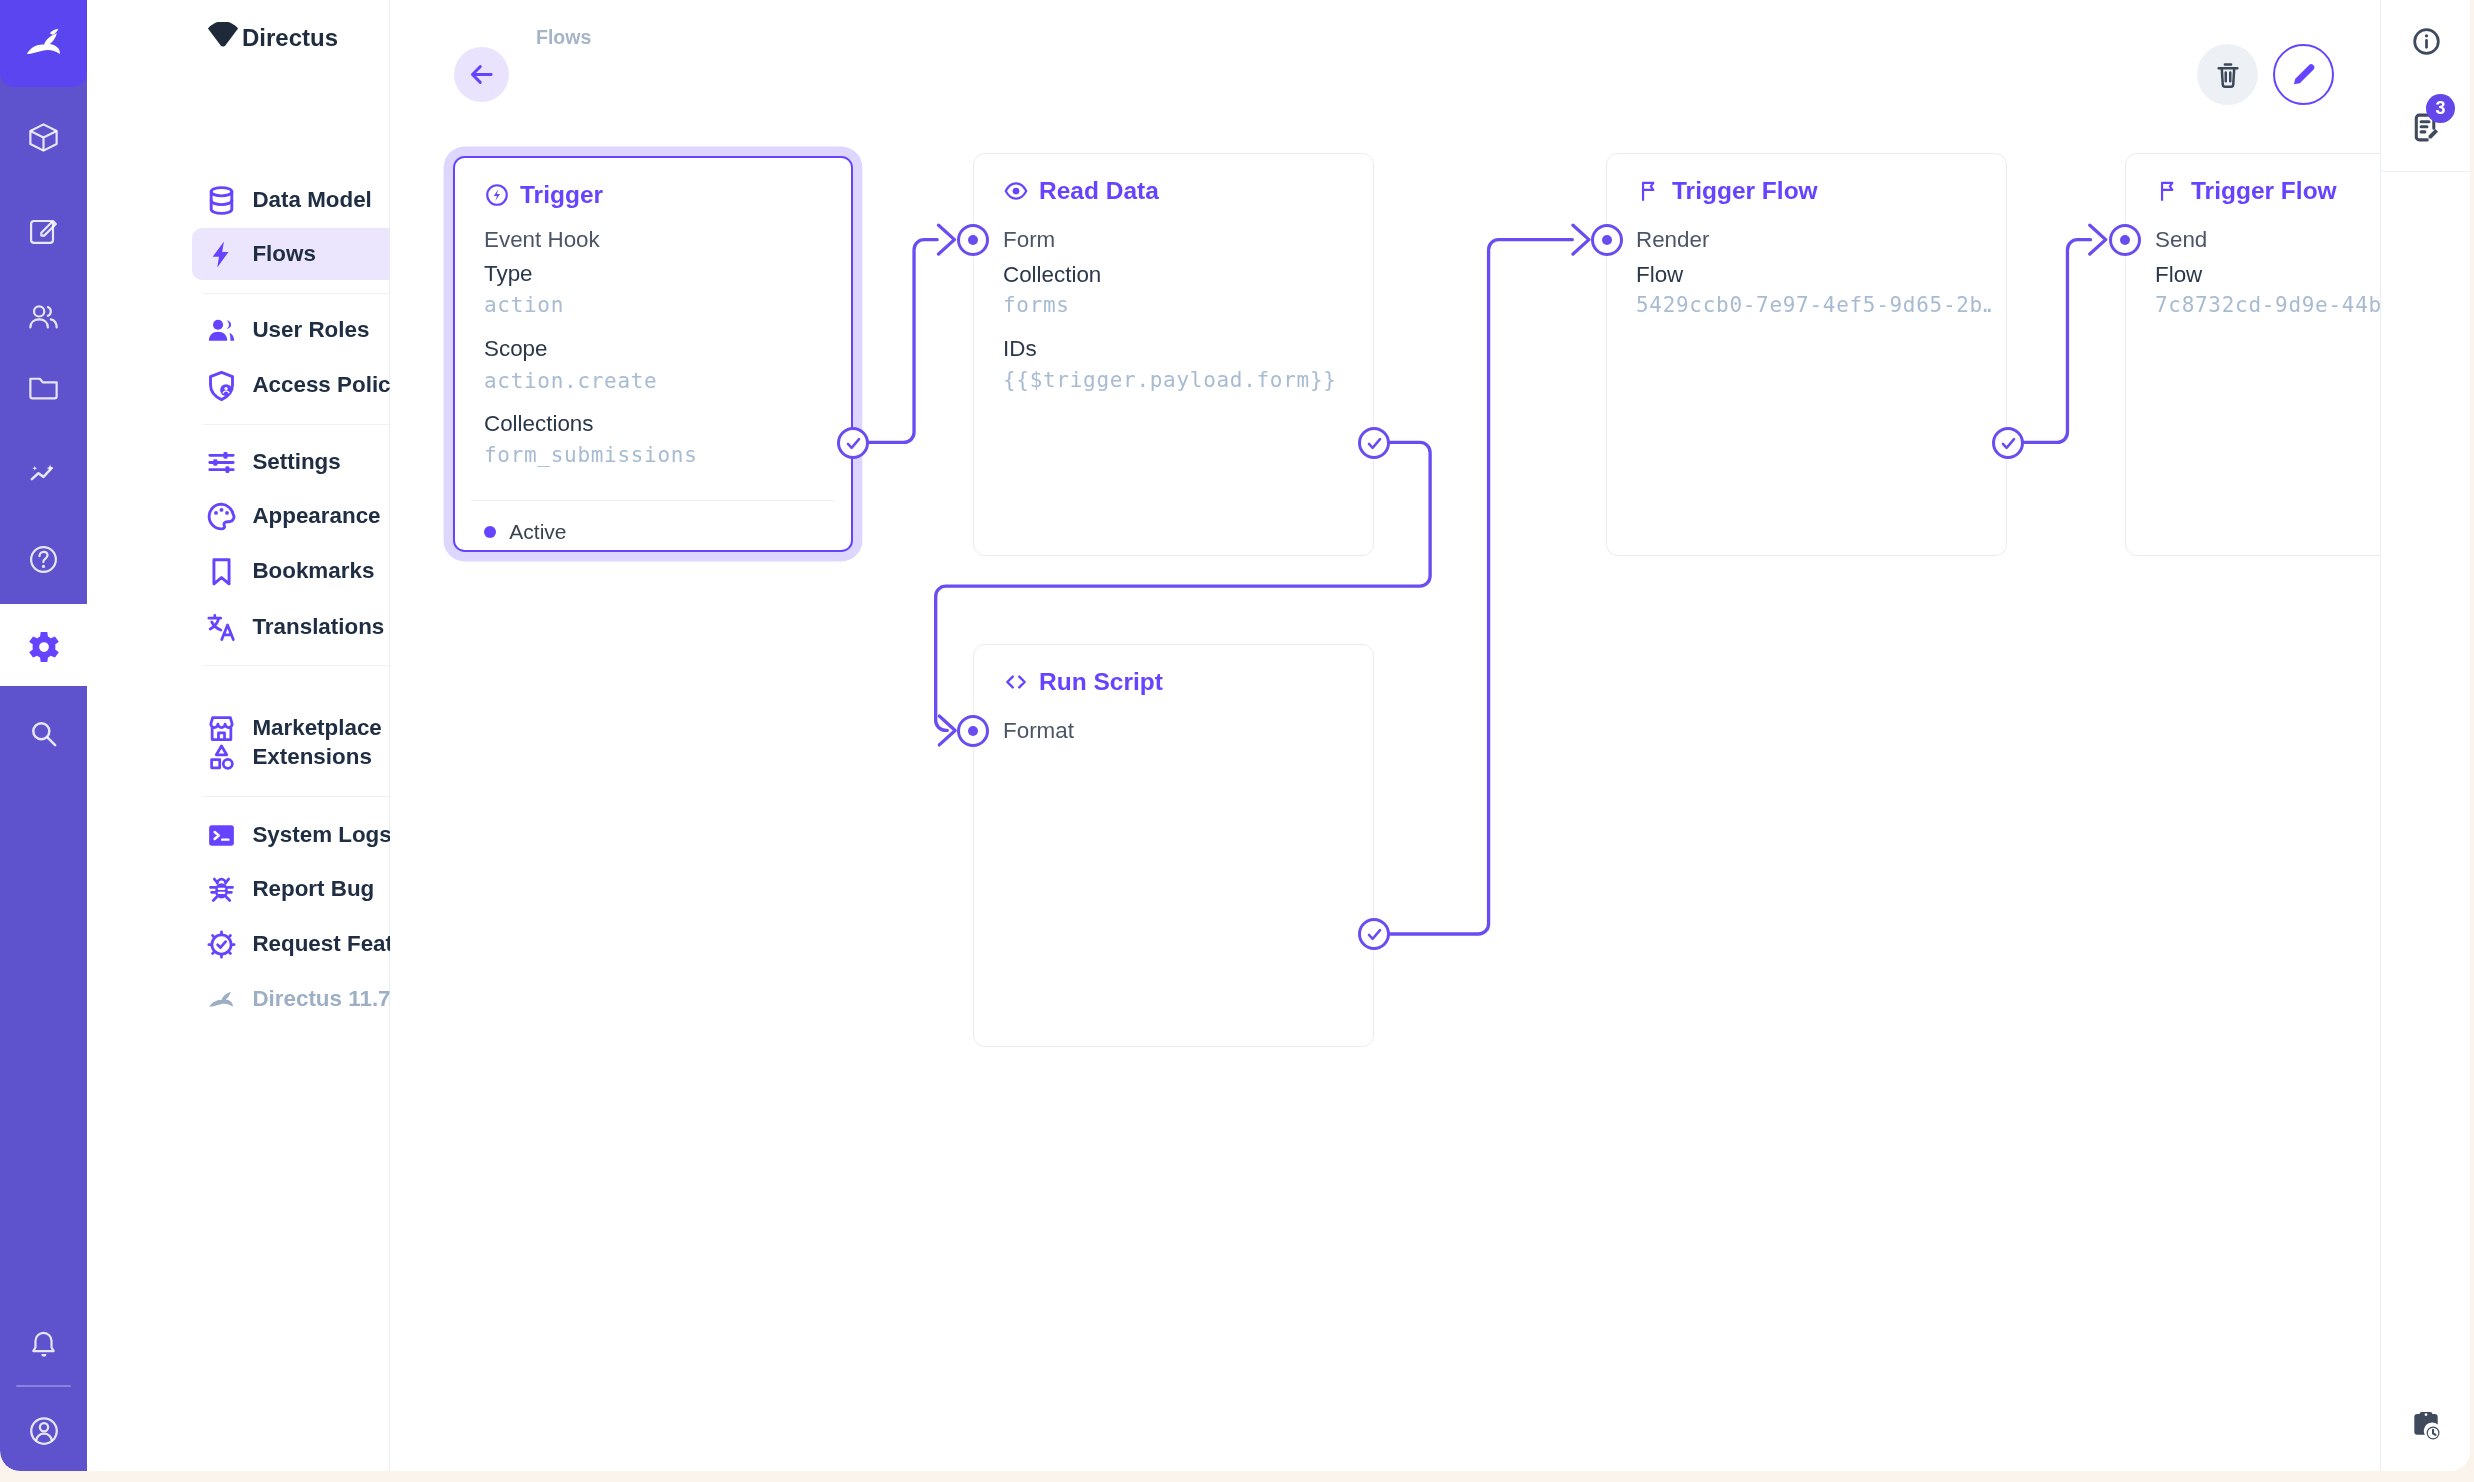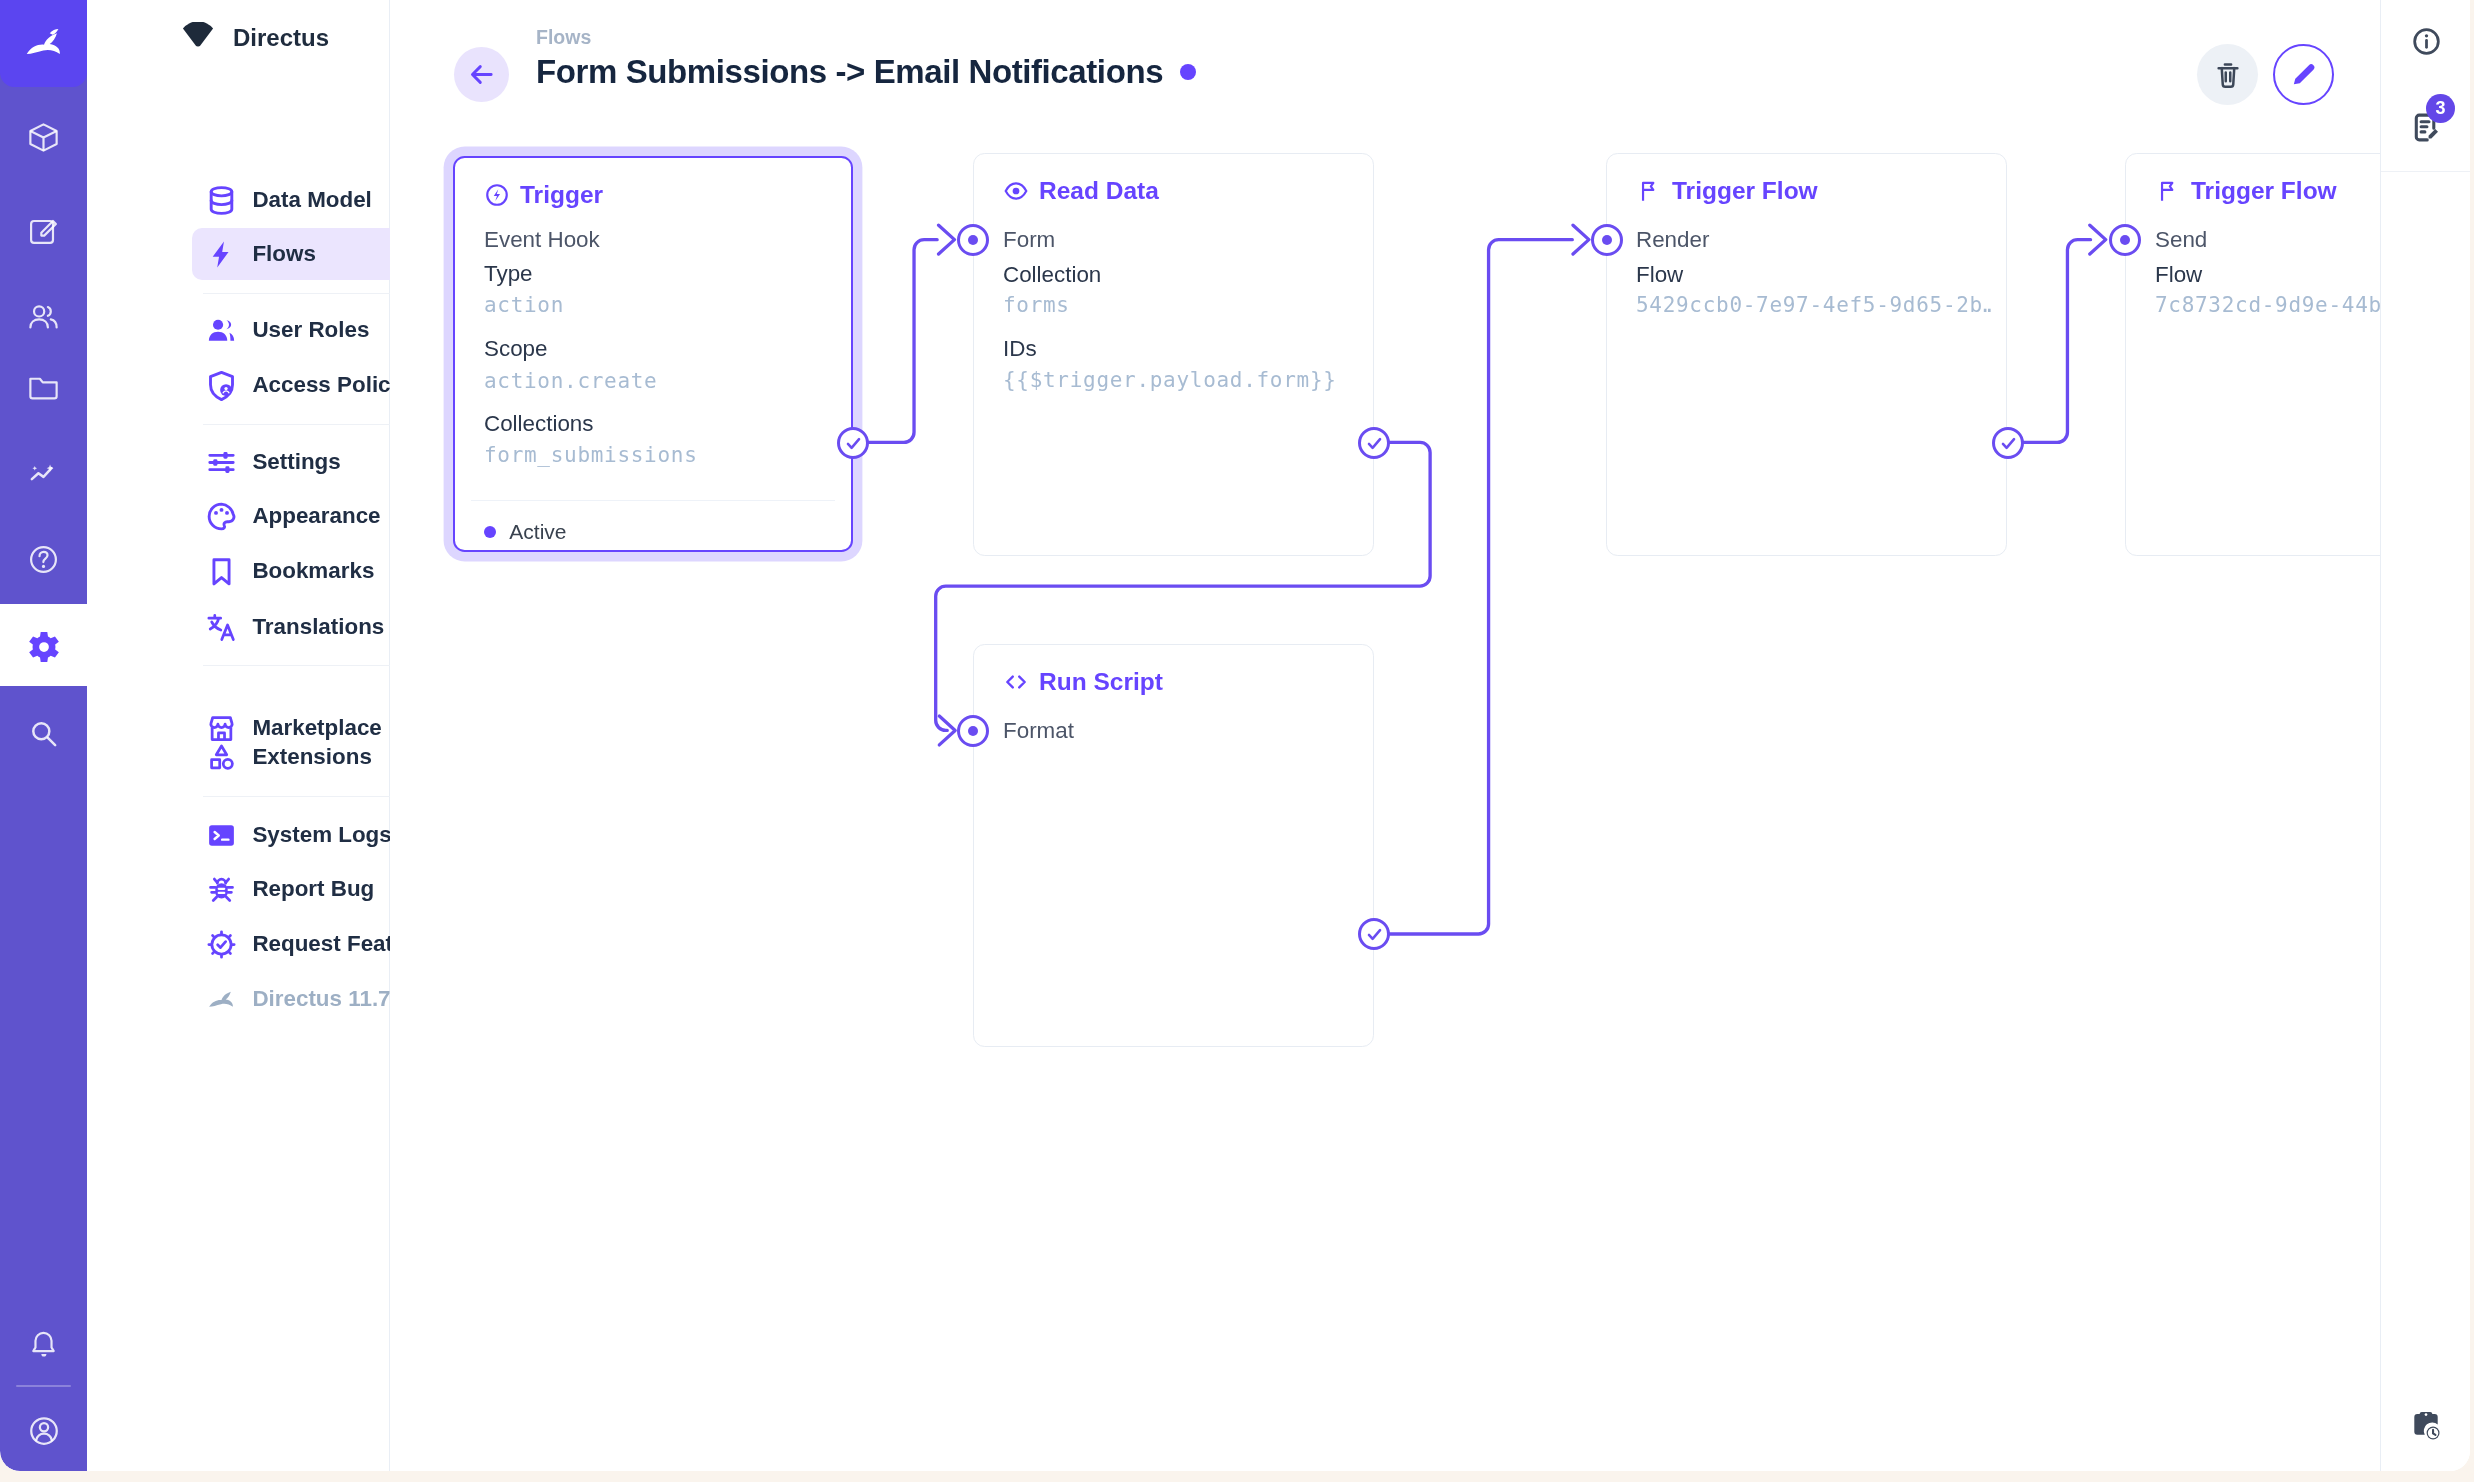--- a/index.html
+++ b/index.html
@@ -18,21 +18,21 @@
   
   .rail { position:absolute; left:0; top:0; width:87px; height:100%; background:#5f53cd; border-radius:0 0 0 20px; }
   .rail-tile { position:absolute; left:0; top:0; width:87px; height:87px; background:#5b45f0; border-radius:0 0 14.4px 14.4px; display:flex; align-items:center; justify-content:center; }
   .rail-btn { position:absolute; left:0; width:87px; height:69px; display:flex; align-items:center; justify-content:center; color:rgba(255,255,255,.85); }
   .rail-active-strip { position:absolute; left:0; top:604px; width:87px; height:82px; background:#fff; }
   .rail-btn.active { color:#6644ff; }
   .rail-divider { position:absolute; left:16px; top:1385px; width:55px; height:2.2px; background:rgba(255,255,255,.28); border-radius:1.4px; }
 
   
   .nav { position:absolute; left:87px; top:0; width:303px; height:100%; background:#ffffff; border-right:1.4px solid #e9eef5; }
-  .nav-project { position:absolute; left:92px; top:21.7px; display:flex; align-items:center; gap:16px; }
+  .nav-project { position:absolute; left:117px; top:21.7px; display:flex; align-items:center; }
   .nav-project-name { font-size:24px; font-weight:700; color:#1f2c3e; }
   .nav-search { position:absolute; left:106px; top:103px; width:279px; height:53px; border:1.4px solid #e5ebf2; border-radius:27px; background:#fff; display:flex; align-items:center; }
   .nav-search input { border:0; outline:none; width:153px; margin-left:45px; font-size:21.7px; color:#51607a; font-family:"Liberation Sans",sans-serif; background:transparent; }
   .nav-search input::placeholder { color:#b6c3d6; }
   .kbd-chip { margin-left:1.4px; border:1.4px solid #e5ebf2; border-radius:10px; padding:4.3px 10px; font-size:19px; color:#a6b5c9; font-weight:600; }
   .nav-row { position:absolute; left:105px; width:282px; height:52px; display:flex; align-items:center; border-radius:10px; cursor:pointer;text-align:center; }
   .nav-row .nic { width:33px; height:33px; margin-left:13px; margin-right:14.4px; flex:0 0 33px; color:#6644ff; }
   .nav-row .nlabel { font-size:22.4px; font-weight:600; color:#202e44; white-space:nowrap; }
   .nav-row.active { background:#ebe5fe; }
   .nav-row.muted .nic { color:#9dafc4; }
@@ -360,24 +360,20 @@
   </div>
 
   <div class="canvas">
 
     <div class="back-btn">
       <svg width="29" height="29" viewBox="0 0 24 24" fill="none" stroke="currentColor" stroke-width="2.4" stroke-linecap="round" stroke-linejoin="round">
         <path d="M20 12H5M11 5.5 4.5 12l6.5 6.5"></path>
       </svg>
     </div>
     <div class="crumb">Flows</div>
-    <div class="page-title-row">
-      <span class="page-title">Form Submissions -&gt; Email Notifications</span>
-      <span class="title-dot"></span>
-    </div>
 
     <div class="hdr-btn trash">
       <svg width="30" height="30" viewBox="0 0 24 24" fill="none" stroke="currentColor" stroke-width="2" stroke-linecap="round">
         <path d="M4.5 6.5h15M9.5 3.5h5M7 6.5l.8 13a2 2 0 0 0 2 1.9h4.4a2 2 0 0 0 2-1.9l.8-13M10.2 10v7M13.8 10v7"></path>
       </svg>
     </div>
     <div class="hdr-btn edit">
       <svg width="29" height="29" viewBox="0 0 24 24" fill="currentColor">
         <path d="M4 20l1.2-4.4L16.5 4.3a2.6 2.6 0 0 1 3.7 3.7L8.9 19.3 4 20z"></path>
       </svg>

